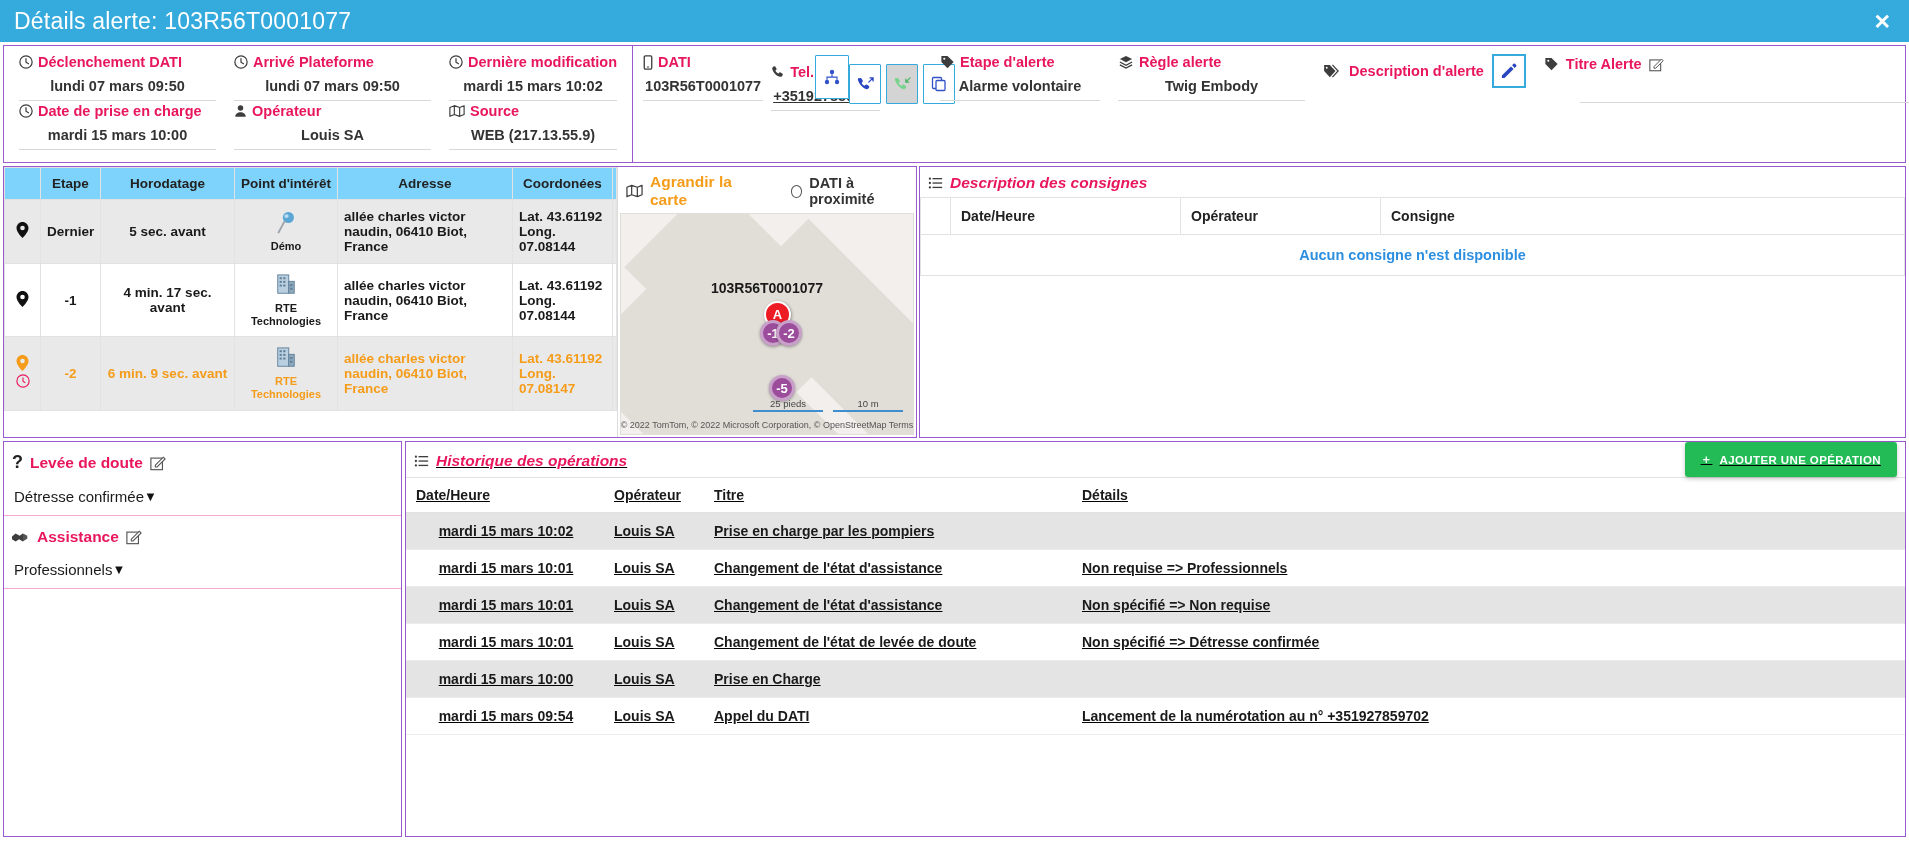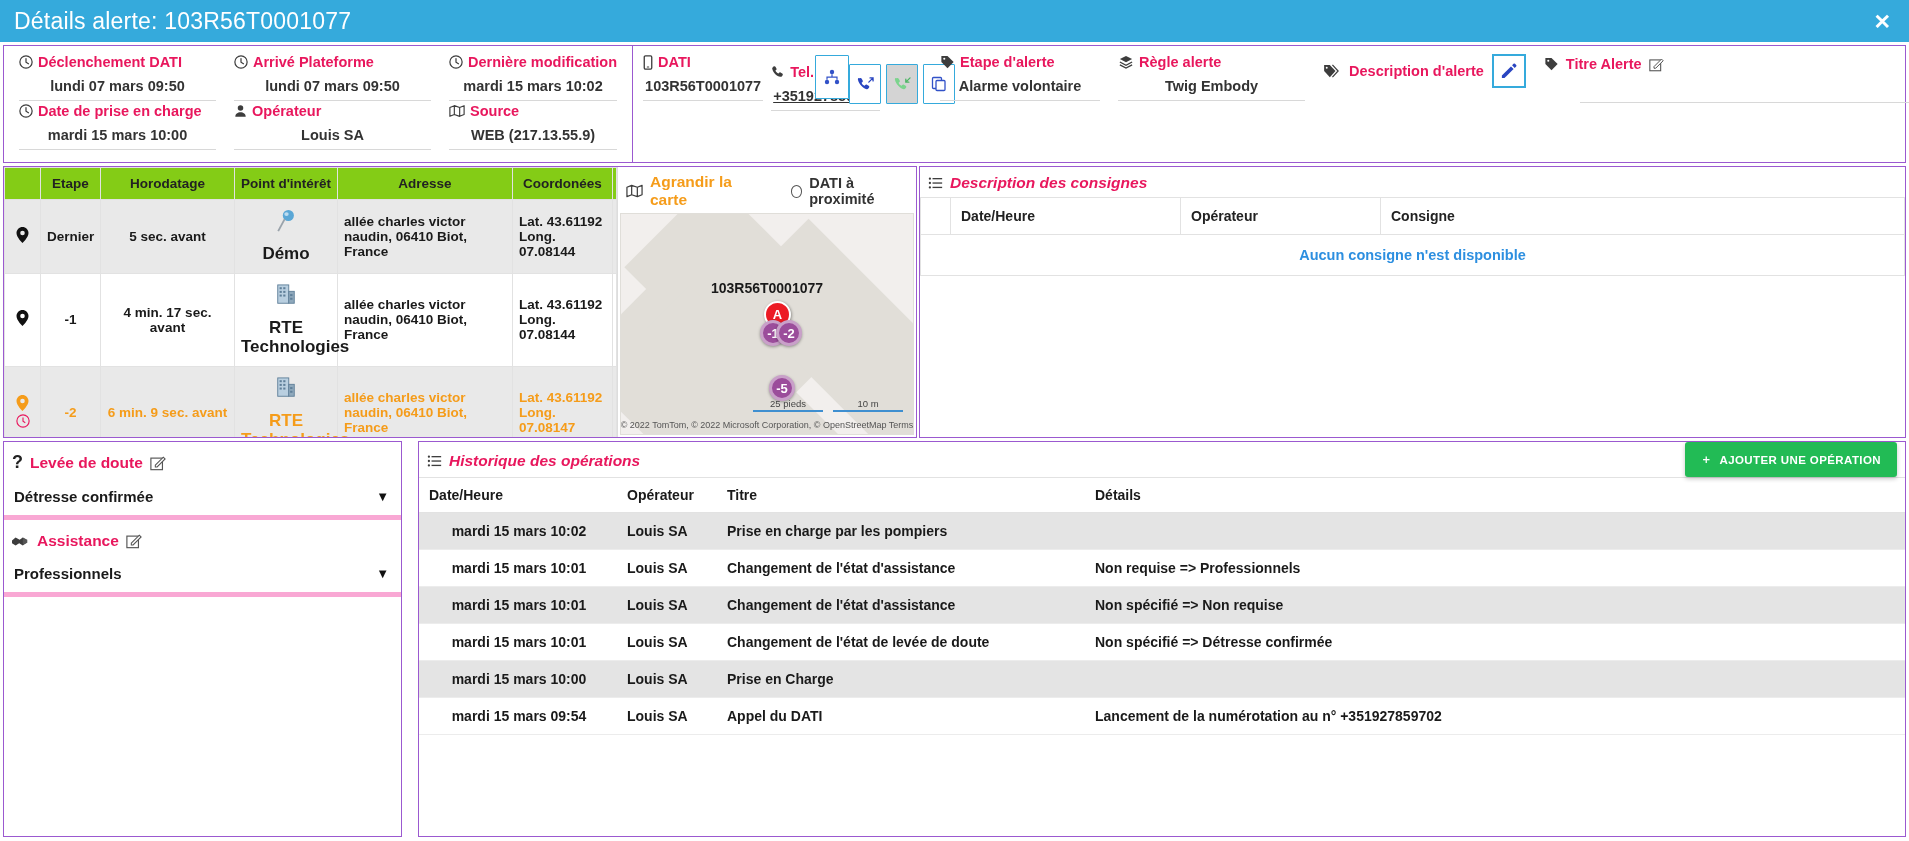--- a/index.html
+++ b/index.html
@@ -70,36 +70,36 @@
   .midright { flex:1; margin-left:2px; border:1.5px solid #9b59d0; }
 
   .loc-area { display:flex; flex:1; min-height:0; }
   .loc-table-wrap { width:613px; overflow:hidden; position:relative; }
   .map-col { flex:1; border-left:1px solid #ddd; display:flex; flex-direction:column; }
 
   table { border-collapse: collapse; width:100%; }
   .loc-table { font-size:13.5px; table-layout:fixed; }
   .loc-table th {
     font-size:13.5px; font-weight:bold; color:#222; border:1px solid #e2e2e2;
-    padding:8px 4px; text-align:center; background:#84cc16;
+    padding:8px 4px; text-align:center; background:#7dd3fc;
   }
   .loc-table td {
     border:1px solid #e2e2e2; padding:9px 6px; font-weight:bold; color:#1a1a1a;
     font-size:13.5px; vertical-align:middle;
   }
   .loc-table tr.alt td { background:#e9e9e9; }
   .loc-table tr.warn td { color:#f59c1a; }
   .c-pin { width:36px; text-align:center; }
   .c-etape { width:60px; text-align:center; }
   .c-horo { width:134px; text-align:center; }
   .c-poi { width:103px; text-align:center; }
   .c-addr { width:175px; }
   .c-coord { width:100px;margin-left:20px; }
   .c-src { width:auto; text-align:center; }
-  .poi-lbl { font-size:17px; margin-top:8px; line-height:1.15; }
+  .poi-lbl { font-size:11px; margin-top:2px; line-height:1.15; }
 
   
   .map-top { display:flex; align-items:center; gap:10px; padding:6px 8px 4px 8px; }
   .map-top .radio {
     width:13px; height:13px; border:1.6px solid #555; border-radius:50%; display:inline-block;
   }
   .map-prox { font-weight:bold; font-size:14.5px; color:#333; display:flex; align-items:center; gap:7px; }
   .mapbox { position:relative; flex:1; background:#f2efed; overflow:hidden; border:1px solid #e0ded9; margin:0 2px 2px 2px;}
   .bldg { position:absolute; background:#e1ded8; }
   .maplbl {
@@ -131,26 +131,26 @@
   .cons-table th {
     font-size:14px; font-weight:bold; color:#222; border:1px solid #e2e2e2;
     padding:10px 10px; text-align:left; background:#fff;
   }
   .cons-table td { border:1px solid #e2e2e2; padding:11px 8px; text-align:center; }
   .cons-empty { color:#2d8fe0; font-weight:bold; font-size:14.5px; }
 
   
   .botwrap { display:flex; margin:3px 3px 0 3px; height:396px; }
   .botleft { width:399px; border:1.5px solid #9b59d0; padding:0; }
-  .botright { flex:1; margin-left:16px; border:1.5px solid #9b59d0; position:relative; }
+  .botright { flex:1; margin-left:3px; border:1.5px solid #9b59d0; position:relative;text-decoration:underline; }
 
   .dd-row {
-    display:flex; align-items:center; justify-content:space-between;
-    padding: 10px 12px 10px 10px; border-bottom:5px solid #f9a8d4; cursor:pointer;
-    font-weight:bold; font-size:15px; color:#1a1a1a;
+    display:flex; align-items:center; 
+    padding: 10px 12px 10px 10px; border-bottom:1px solid #f9a8d4; cursor:pointer;
+    font-weight:normal; font-size:15px; color:#1a1a1a;
   }
   .dd-row .car { font-size:13px; color:#111; }
 
   .ops-hdr { display:flex; align-items:center; justify-content:space-between; padding-right:8px; }
   .addbtn {
     background:#22bb55; color:#fff; border:none; border-radius:3px;
     padding:10px 16px; font-size:11.5px; font-weight:bold; letter-spacing:.4px;
     display:inline-flex; align-items:center; gap:7px; cursor:pointer;
     box-shadow:0 2px 4px rgba(0,0,0,.22);
   }

